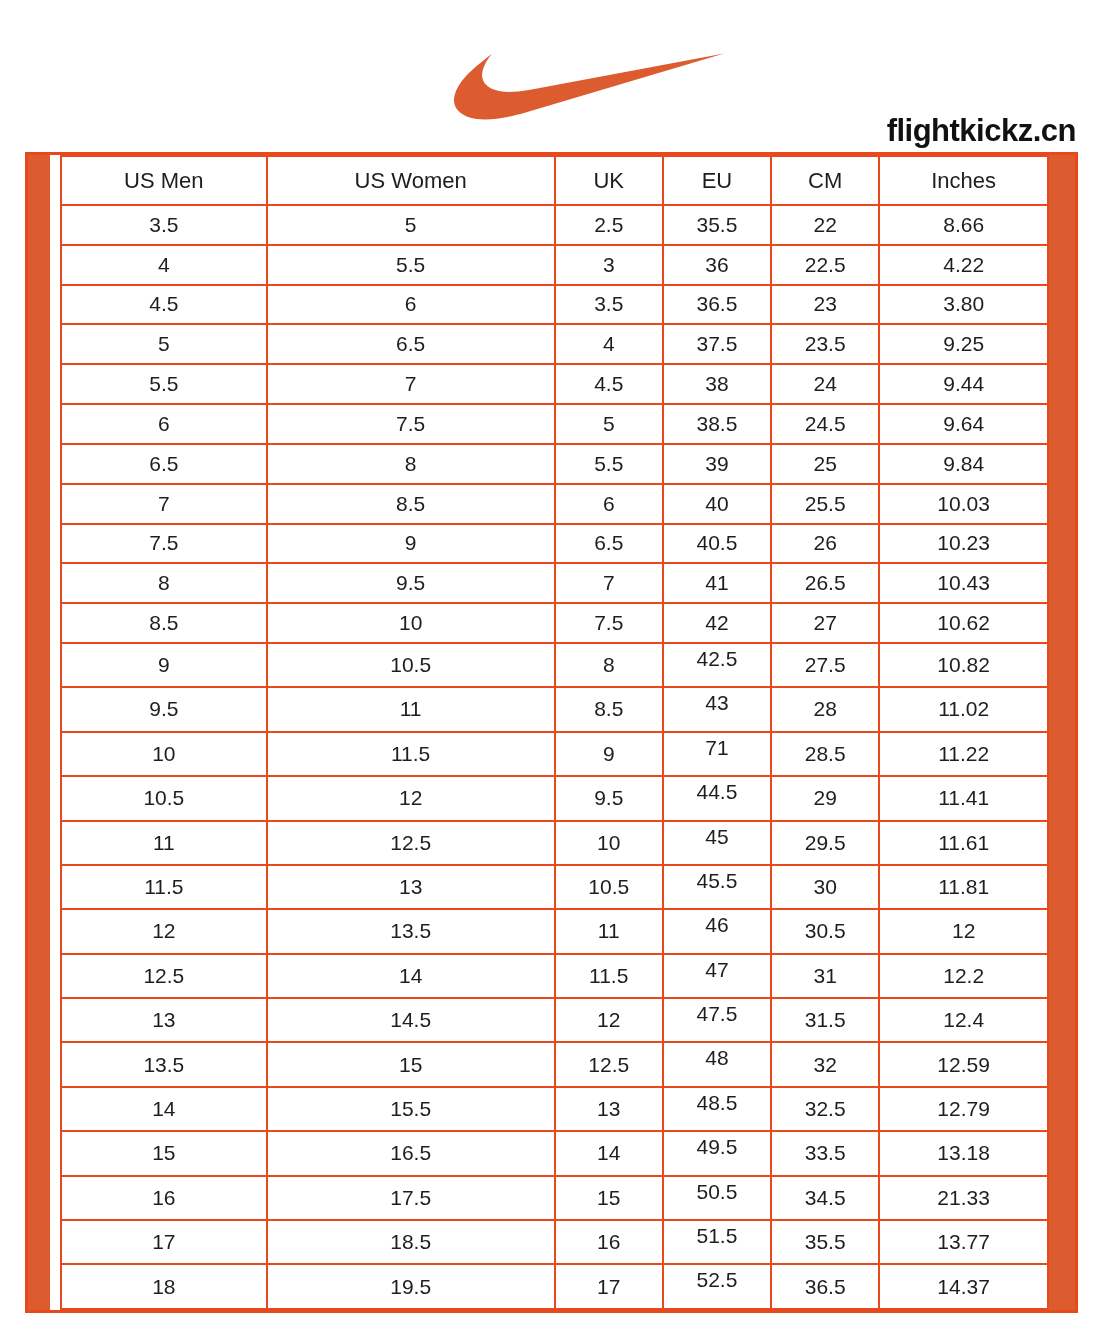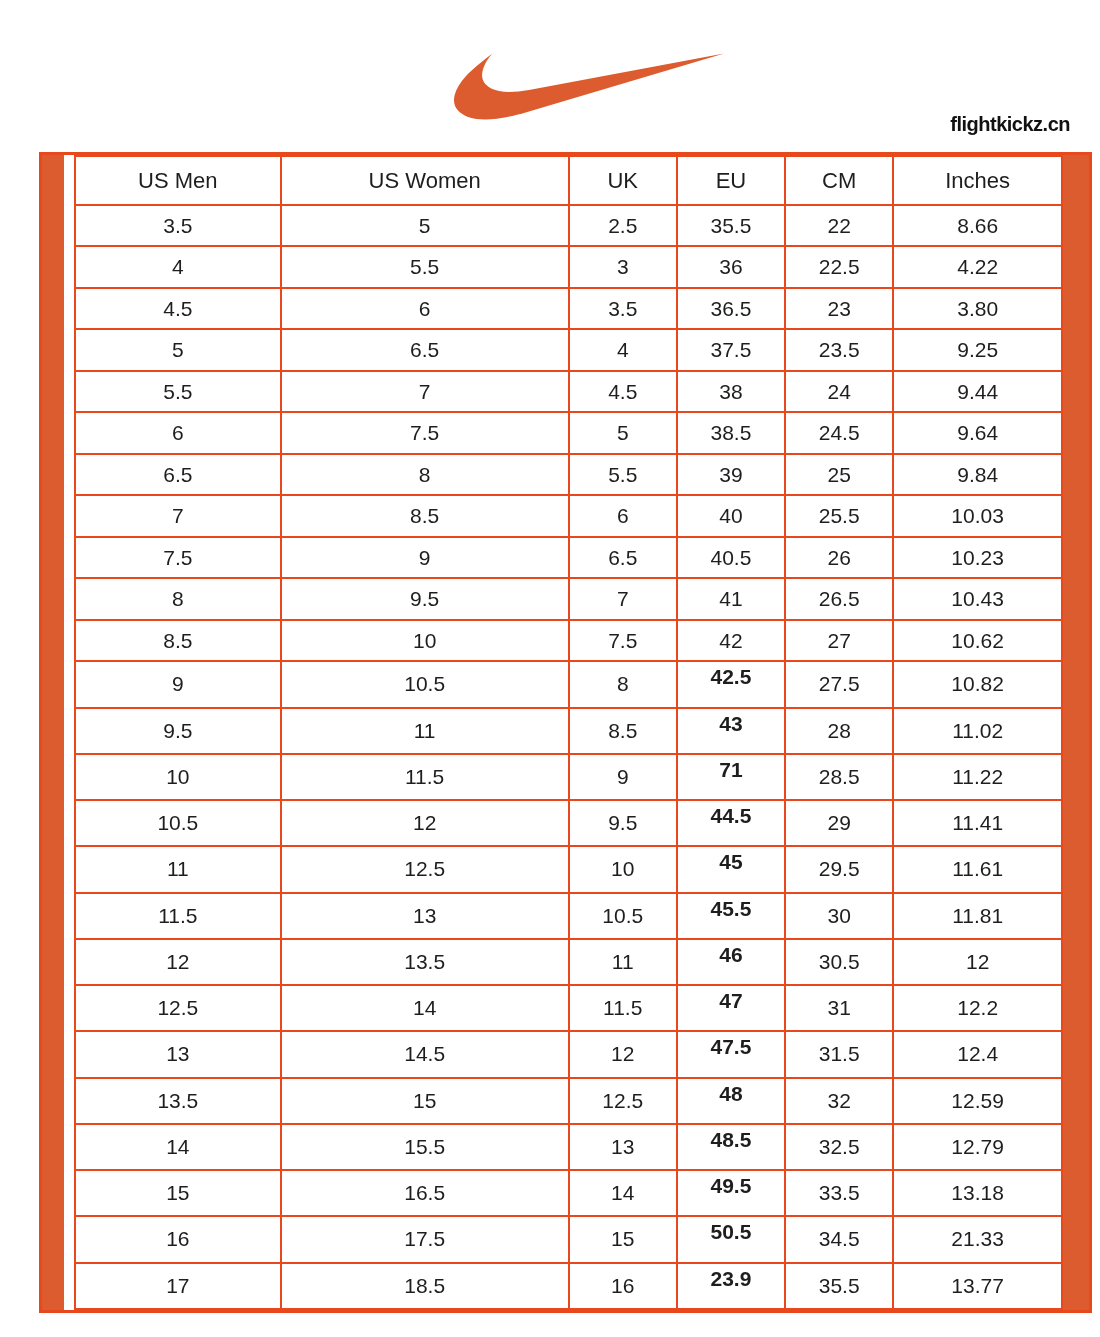--- a/index.html
+++ b/index.html
@@ -17,30 +17,30 @@
     overflow:hidden;
   }
   .swoosh{
     position:absolute;
     left:454px;top:33px;
     width:270px;height:88px;
   }
   .swoosh svg{width:100%;height:100%;display:block;color:var(--accent-fill);}
   .site-name{
     position:absolute;
-    top:113px;right:30px;
-    font-size:20px;
+    top:113px;right:24px;
+    font-size:31px;
     font-weight:700;
     letter-spacing:-0.5px;
     color:#111;
     margin-left:13px;
   }
   .frame{
     position:absolute;
-    left:39px;top:152px;
+    left:25px;top:152px;
     width:1053px;height:1161px;
     box-sizing:border-box;
     border:3px solid var(--accent-border);
     display:flex;
     background:#ffffff;
   }
   .band-left{
     flex:none;width:22px;
     margin-right:10px;
     background:var(--accent-fill);
@@ -69,21 +69,20 @@
     font-size:22px;
     font-weight:400;
   }
   .size-table td{
     font-size:21px;
     font-weight:400;
   }
   .size-table td.raised{
     vertical-align:top;
     padding-top:3px;
-    font-weight:bold;
   }
 </style>
 </head>
 <body>
 
 <header>
   <div class="swoosh">
     <svg viewBox="0 5.2 24 11.2" preserveAspectRatio="none" xmlns="http://www.w3.org/2000/svg" aria-hidden="true">
       <path fill="currentColor" d="M24 7.8L6.442 15.276c-1.456.616-2.679.925-3.668.925-1.12 0-1.933-.392-2.437-1.177-.317-.504-.41-1.143-.28-1.918.13-.775.476-1.6 1.036-2.478.467-.71 1.232-1.643 2.297-2.8a6.122 6.122 0 0 0-.784 1.848c-.28 1.195-.028 2.072.756 2.632.373.261.886.392 1.54.392.522 0 1.11-.084 1.764-.252L24 7.8z"></path>
     </svg>
@@ -294,20 +293,28 @@
           <td>17.5</td>
           <td>15</td>
           <td class="raised">50.5</td>
           <td>34.5</td>
           <td>21.33</td>
         </tr>
         <tr>
           <td>17</td>
           <td>18.5</td>
           <td>16</td>
-          <td class="raised">23.9</td>
+          <td class="raised">51.5</td>
           <td>35.5</td>
           <td>13.77</td>
+        </tr>
+        <tr>
+          <td>18</td>
+          <td>19.5</td>
+          <td>17</td>
+          <td class="raised">52.5</td>
+          <td>36.5</td>
+          <td>14.37</td>
         </tr>
       </tbody>
   </table>
   <div class="band-right"></div>
 </div>
 
 </body></html>

